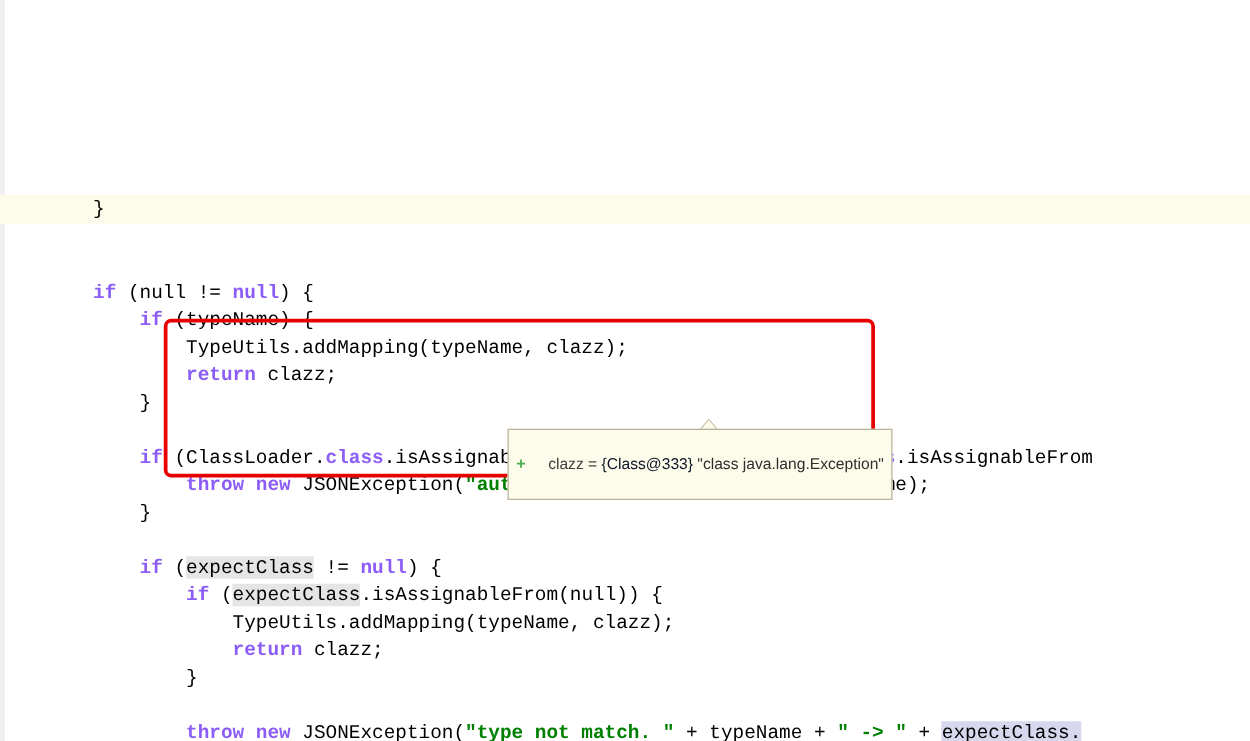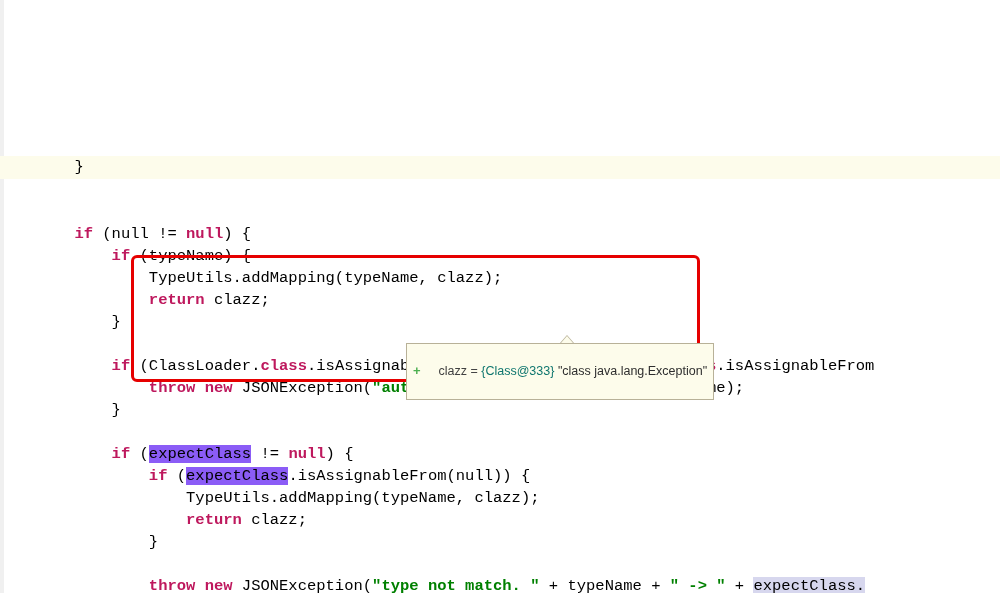--- a/index.html
+++ b/index.html
@@ -12,23 +12,23 @@
       overflow: hidden;
       width: 1000px;
       height: 593px;
       position: relative;
     }
     .editor {
       position: relative;
       padding-top: 2px;
     }
     .line { color: #000; }
-    .kw { color: #be185d; font-weight: bold; }
+    .kw { color: #8b5cf6; font-weight: bold; }
     .str { color: #008000; font-weight: bold; }
-    .hl { background: #8b5cf6; }
+    .hl { background: #e5e5e5; }
     .hlsel { background: #d7d7ee; }
     .top-band {
       background: #fdfceb;
       height: 23px;
     }
     .redbox {
       position: absolute;
       left: 131px;
       top: 255px;
       width: 569px;
@@ -50,21 +50,21 @@
       display: flex;
       align-items: center;
       gap: 4px;
     }
     .tooltip .plus {
       color: #4caf50;
       font-weight: bold;
       font-size: 13px;
     }
     .tooltip .var { color: #404040; }
-    .tooltip .obj { color: #0f766e; }
+    .tooltip .obj { color: #0f172a; }
     .tooltip .val { color: #2e2e2e; }
     .tooltip-arrow {
       position: absolute;
       left: 560px;
       top: 335px;
       width: 0; height: 0;
       border-left: 7px solid transparent;
       border-right: 7px solid transparent;
       border-bottom: 8px solid #b8b198;
     }

